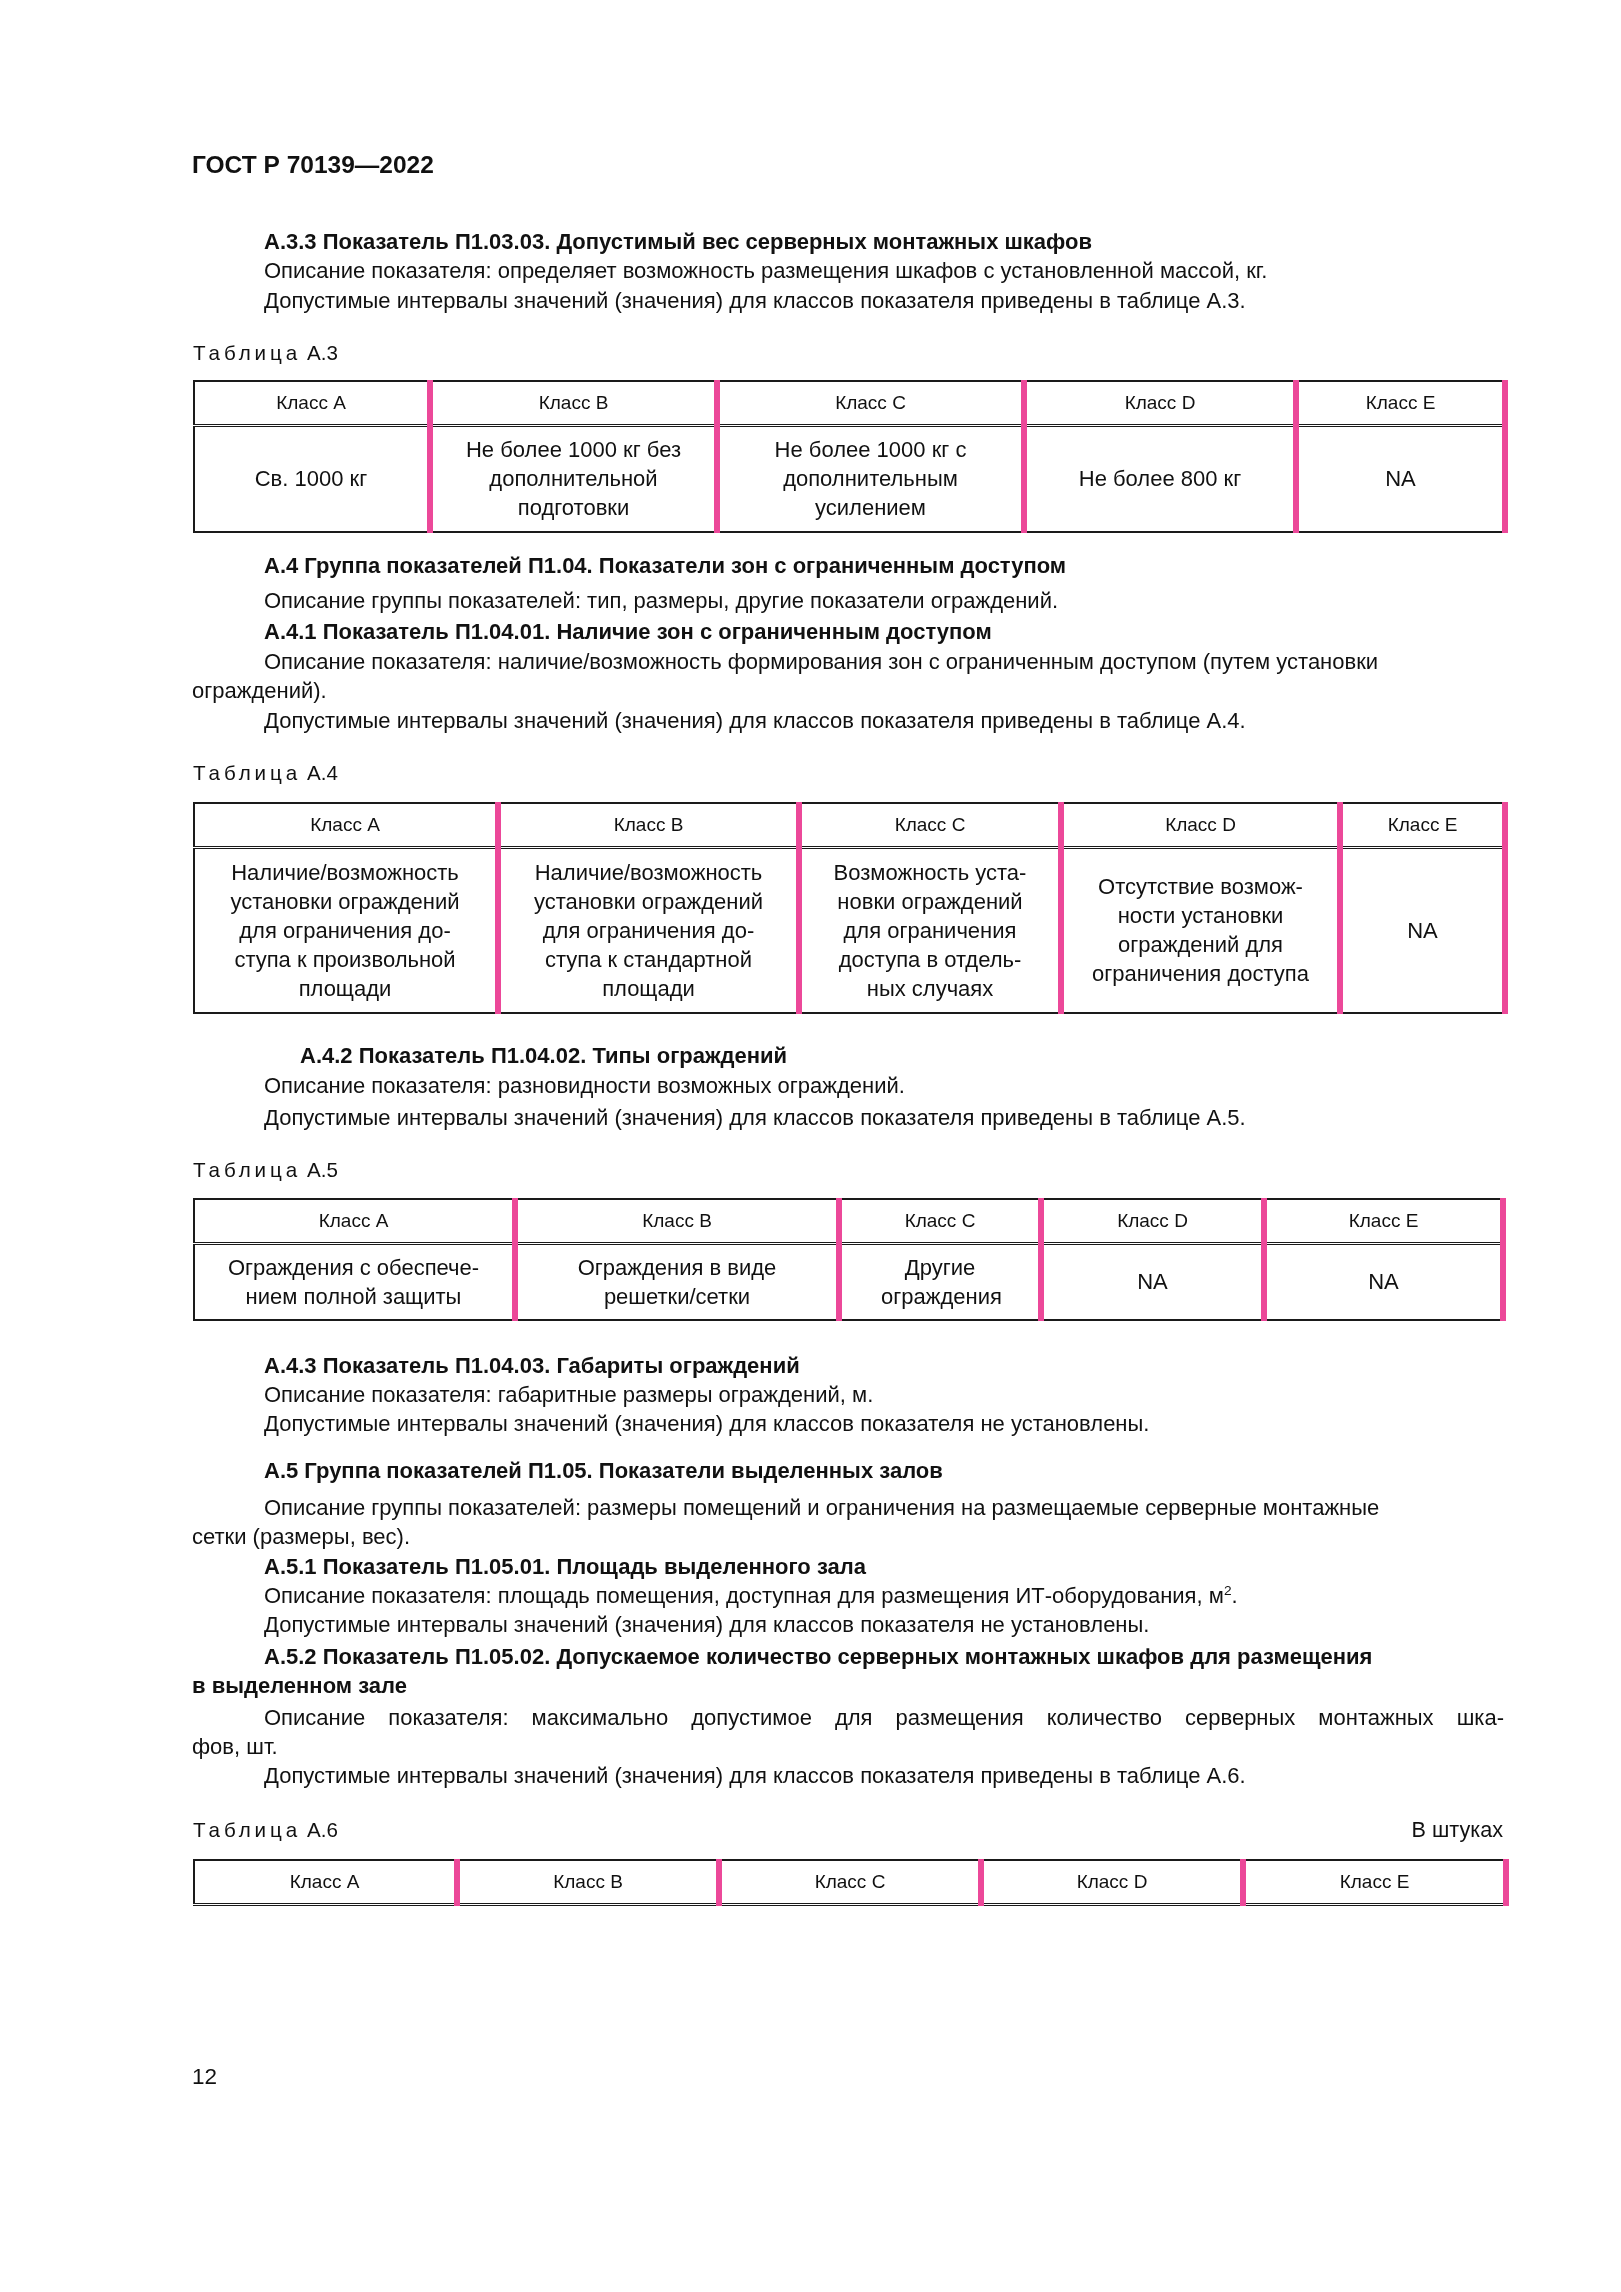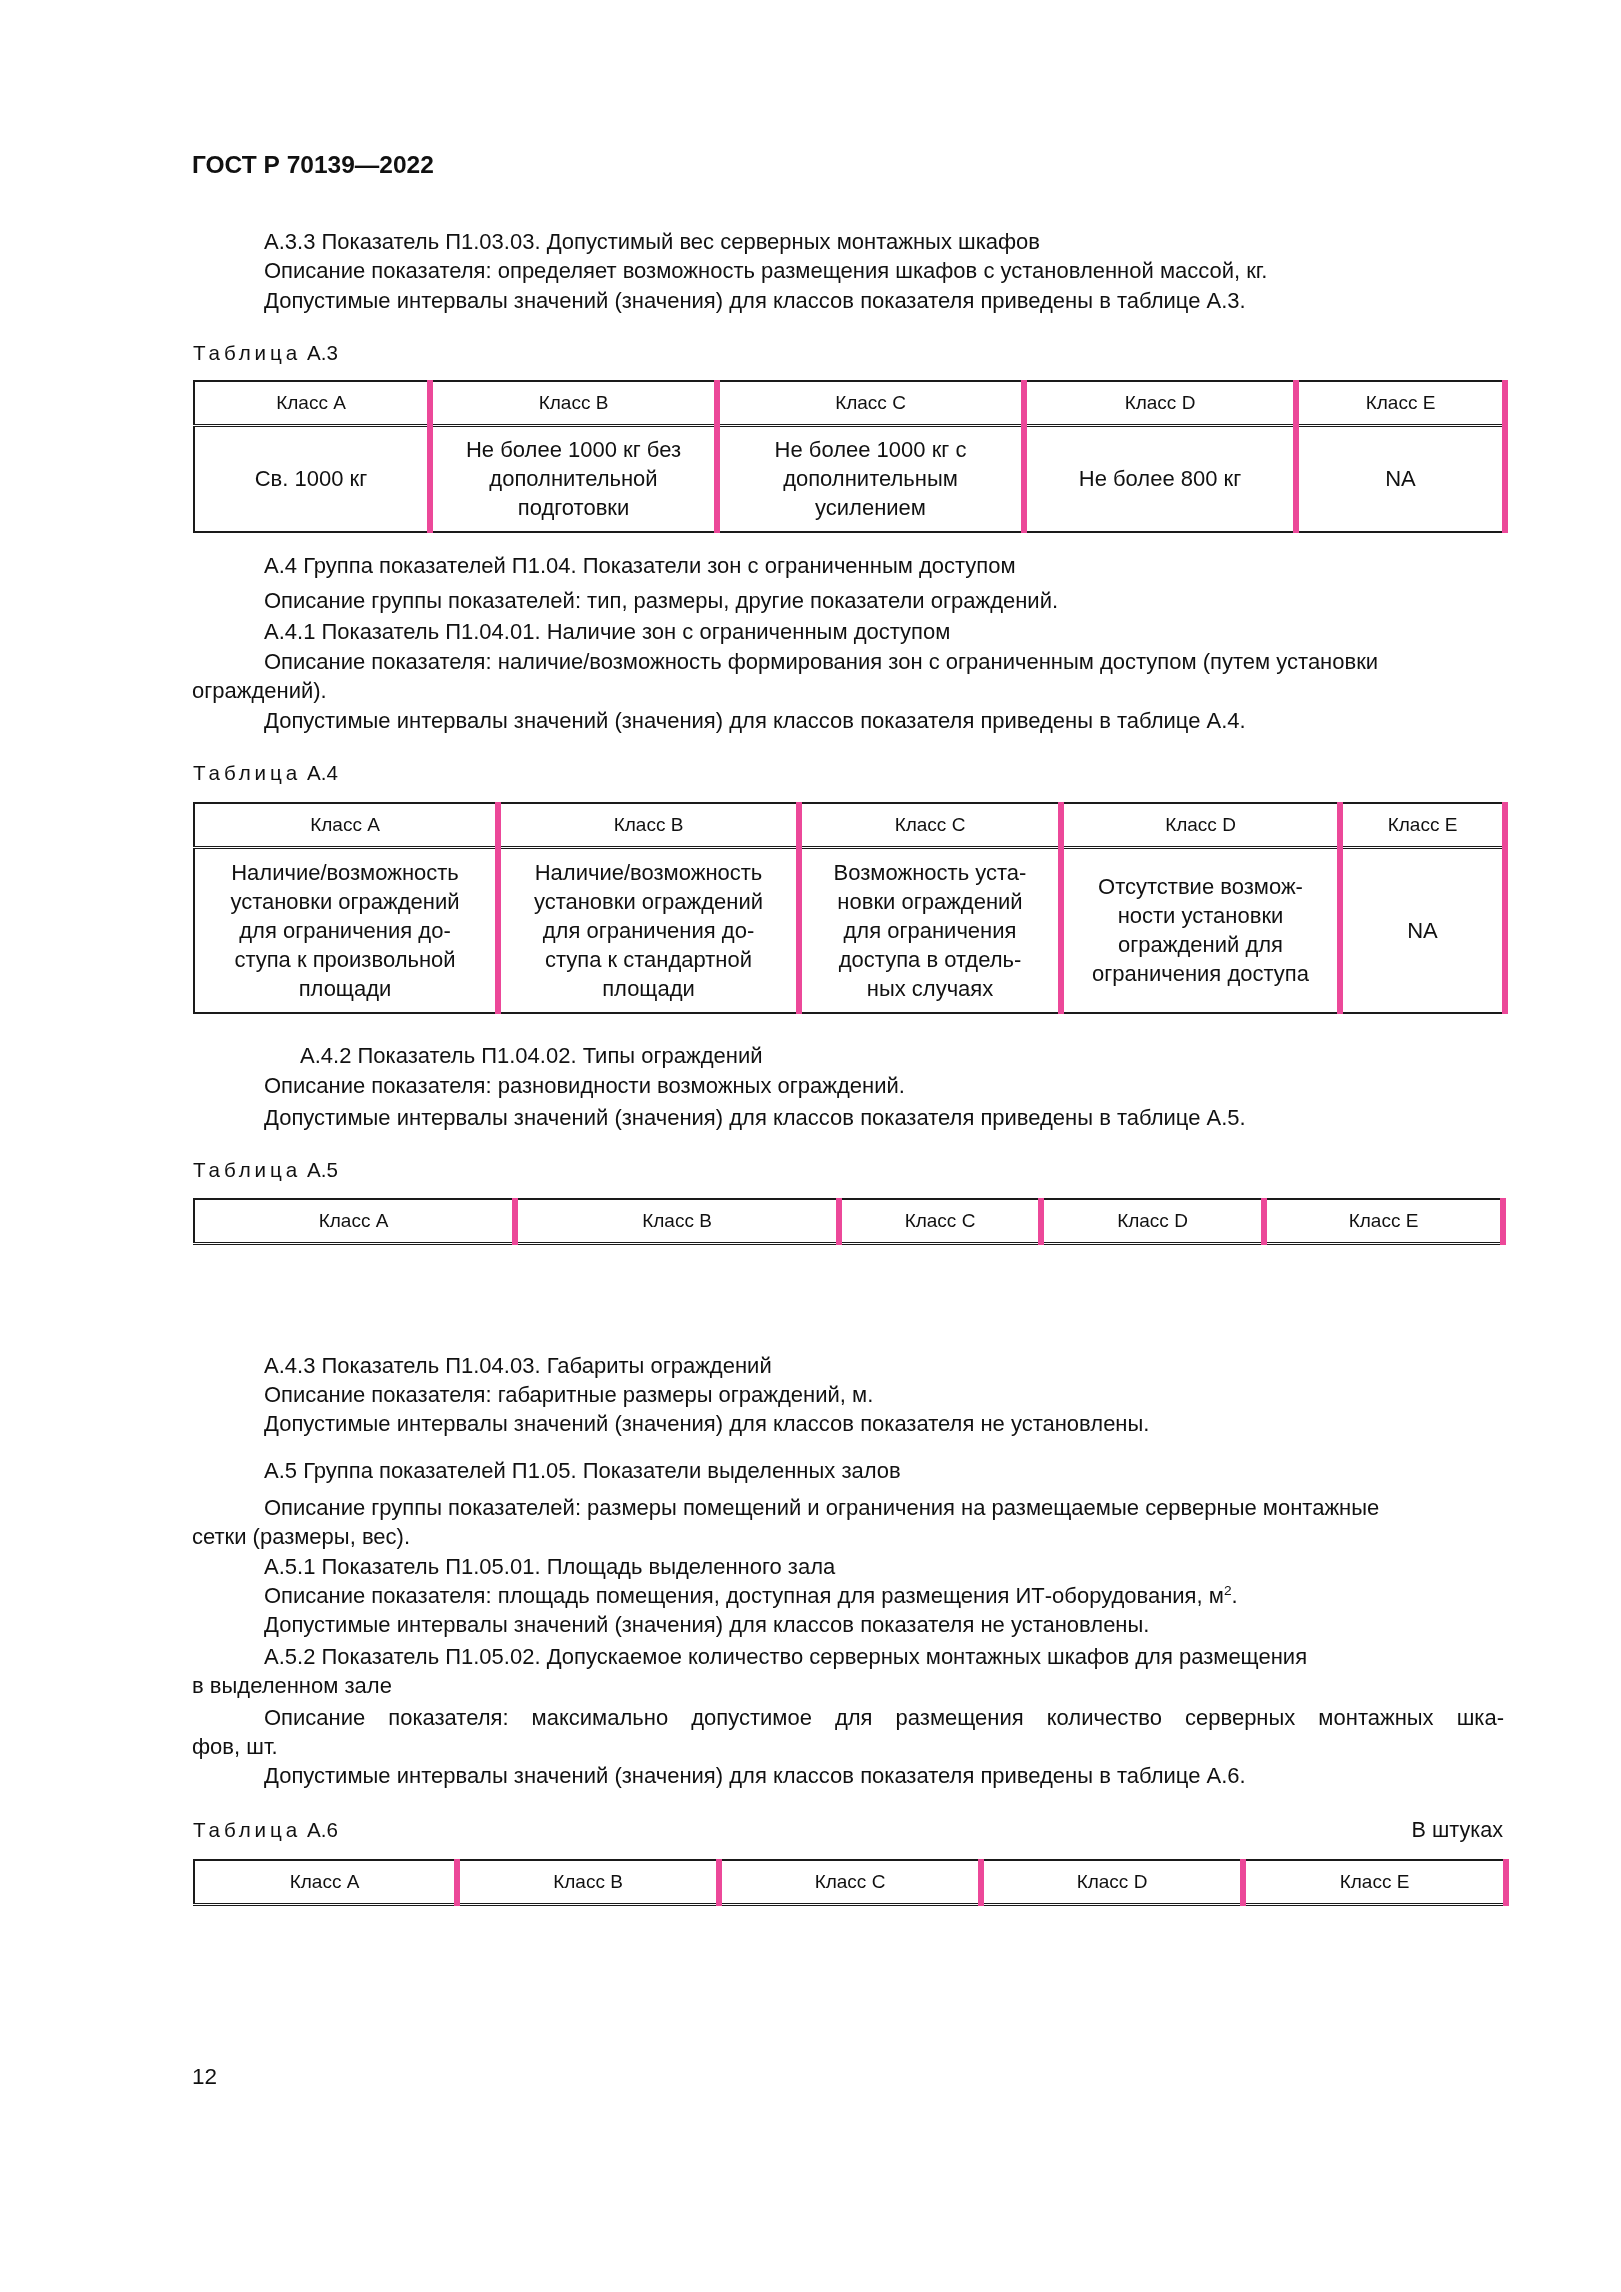--- a/index.html
+++ b/index.html
@@ -1,19 +1,19 @@
 <!DOCTYPE html>
 <html><head>
 <meta charset="utf-8">
 <style>
   html, body { margin:0; padding:0; background:#ffffff; }
   body { width:1621px; height:2293px; position:relative; overflow:hidden;
          font-family:"Liberation Sans", "DejaVu Sans", sans-serif; color:#111; }
   .line { position:absolute; white-space:nowrap; font-size:22px; line-height:29px; }
-  .bold { font-weight:normal; }
+  .bold { font-weight:bold; }
   .doc-title { position:absolute; left:192px; top:149px; font-size:24.5px; font-weight:bold; line-height:31px; }
   .tlabel { position:absolute; left:193px; font-size:20.6px; letter-spacing:3.9px; line-height:27.4px; }
   .tlabel .num { letter-spacing:0; margin-left:5.9px; }
   .units { position:absolute; right:118px; font-size:21.6px; line-height:27.4px; }
   table.gt { position:absolute; left:193px; width:1310px; border-collapse:collapse; table-layout:fixed;
              border-top:2.9px solid #1a1a1a; border-bottom:2.9px solid #1a1a1a;
              border-left:2px solid #1a1a1a; border-right:2px solid #1a1a1a; }
   table.gt th, table.gt td { border-left:2px solid #1a1a1a; border-right:6px solid #ec4899; text-align:center; vertical-align:middle; padding:0 5.9px; }
   table.gt th { font-weight:normal; font-size:19px; height:42px; border-bottom:3.9px double #1a1a1a; }
   table.gt td { font-size:22px; line-height:29px; }
@@ -110,20 +110,27 @@
       <col style="width:239px">
     </colgroup>
   <tbody>
       <tr>
     <th>Класс A</th>
     <th>Класс B</th>
     <th>Класс C</th>
     <th>Класс D</th>
     <th>Класс E</th>
   </tr>
+  <tr style="height:76px;">
+    <td style="padding:0 15.7px;">Ограждения с обеспече-нием полной защиты</td>
+    <td style="padding:0 49px;">Ограждения в виде решетки/сетки</td>
+    <td style="padding:0 39px;">Другие ограждения</td>
+    <td>NA</td>
+    <td>NA</td>
+  </tr>
 </tbody>
   </table>
 
 <div class="line bold" style="left:264px;top:1351px;">А.4.3 Показатель П1.04.03. Габариты ограждений</div>
 <div class="line" style="left:264px;top:1380px;">Описание показателя: габаритные размеры ограждений, м.</div>
 <div class="line" style="left:264px;top:1409px;">Допустимые интервалы значений (значения) для классов показателя не установлены.</div>
 
 <div class="line bold" style="left:264px;top:1456px;">А.5 Группа показателей П1.05. Показатели выделенных залов</div>
 <div class="line" style="left:264px;top:1493px;">Описание группы показателей: размеры помещений и ограничения на размещаемые серверные монтажные</div>
 <div class="line" style="left:192px;top:1522px;">сетки (размеры, вес).</div>

